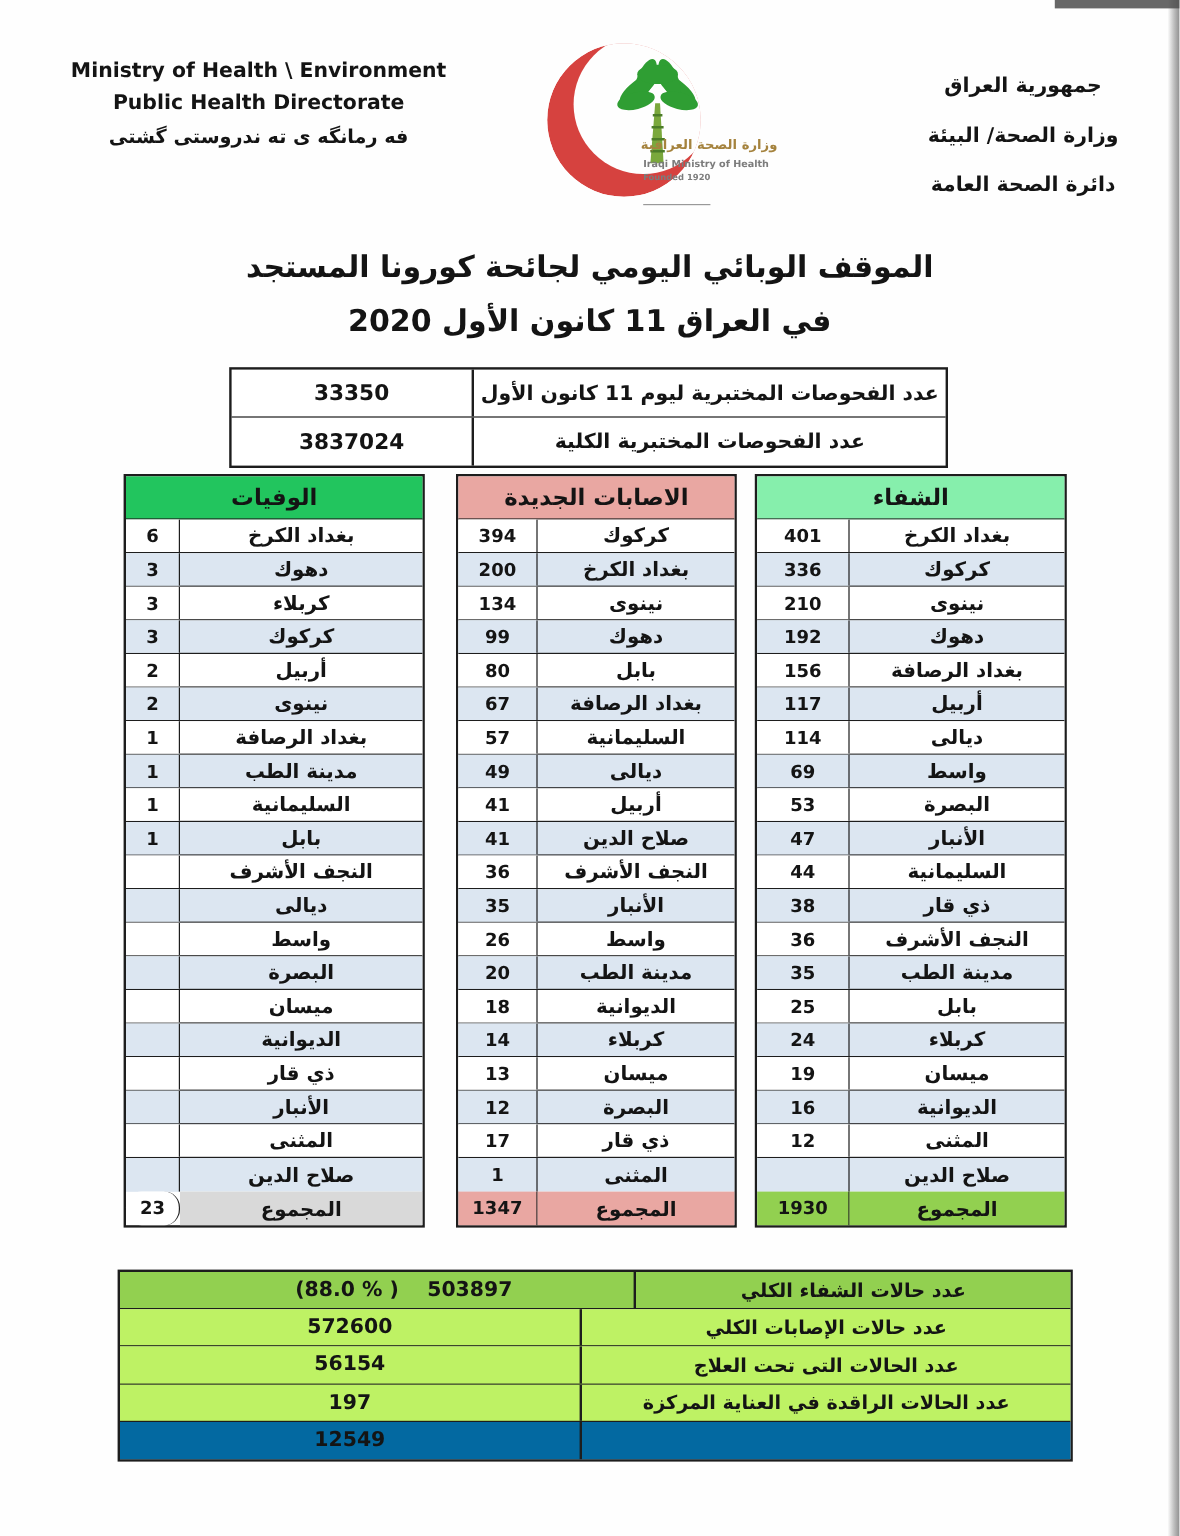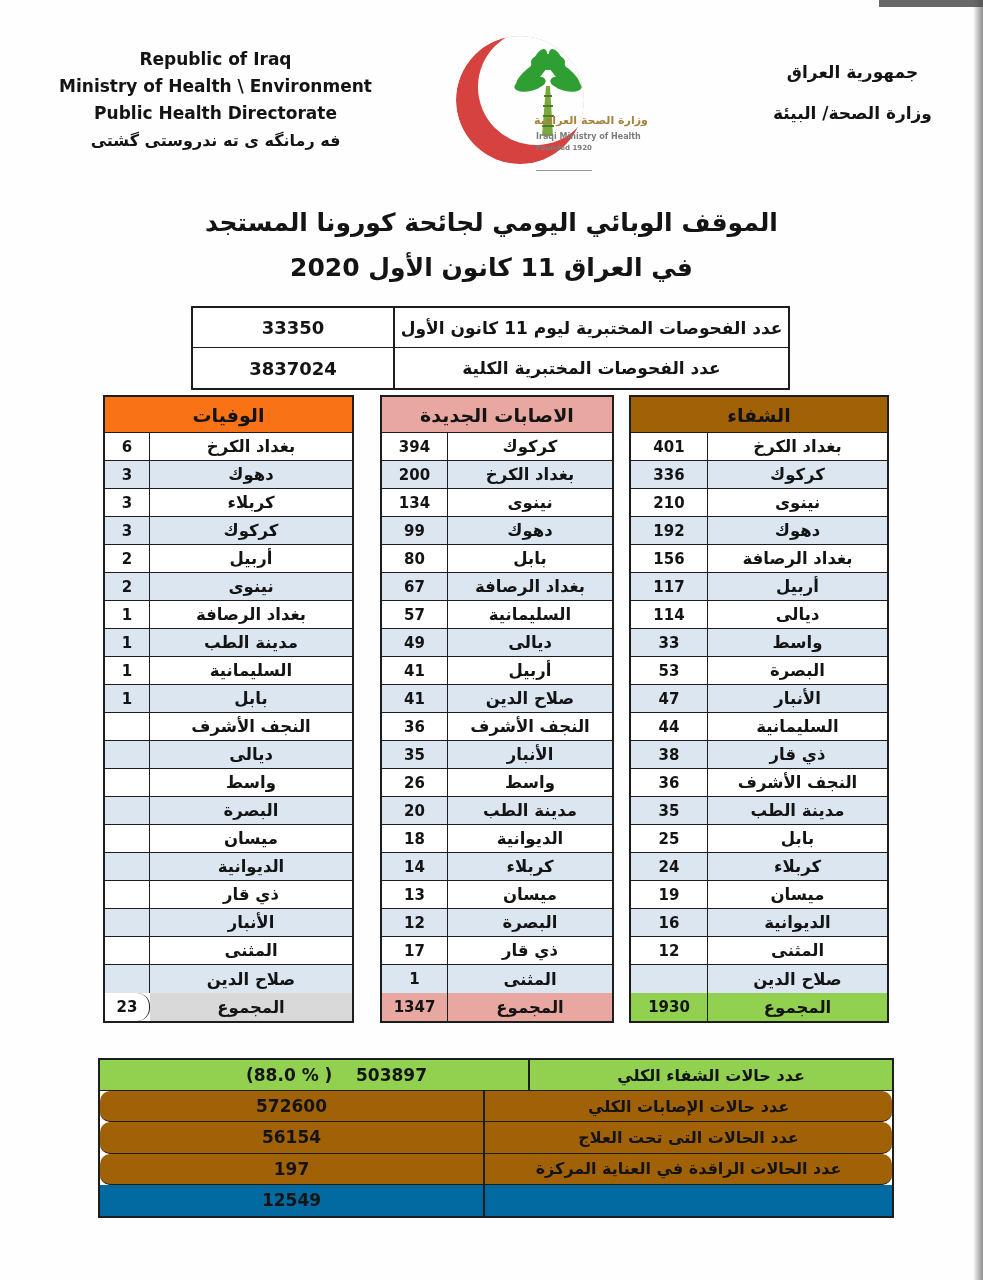--- a/index.html
+++ b/index.html
@@ -38,52 +38,51 @@
     display:flex;align-items:center;justify-content:center;font-size:19px;direction:rtl;}
   .rt-row{display:flex;height:28px;box-sizing:border-box;border-bottom:1px solid #1d1d1d;}
   .rt-row:last-child,.rt-total{border-bottom:none;}
   .rt-val{border-right:1px solid #1d1d1d;display:flex;align-items:center;justify-content:center;font-size:15px;box-sizing:border-box;}
   .rt-name{flex:1;direction:rtl;display:flex;align-items:center;justify-content:center;font-size:16.5px;white-space:nowrap;}
   .rt-body .rt-row.even{background:#fff;}
   .rt-body .rt-row.odd{background:#dce6f1;}
   .rt-body .rt-row.even .rt-val,.rt-body .rt-row.odd .rt-val{background:inherit;}
   .table-deaths{left:103px;width:247px;}
   .table-deaths .rt-val{width:45px;}
-  .table-deaths .rt-header{background:#f97316;}
+  .table-deaths .rt-header{background:#22c55e;}
   .table-deaths .rt-total .rt-name{background:#d9d9d9;}
   .table-deaths .rt-total .rt-val{background:#fff;border-radius:13px;}
   .table-infections{left:380px;width:230px;}
   .table-infections .rt-val{width:66px;}
   .table-infections .rt-header{background:#e9a7a2;}
   .table-infections .rt-total .rt-name,.table-infections .rt-total .rt-val{background:#e9a7a2;}
   .table-recoveries{left:629px;width:256px;}
   .table-recoveries .rt-val{width:77px;}
-  .table-recoveries .rt-header{background:#a16207;}
+  .table-recoveries .rt-header{background:#86efac;}
   .table-recoveries .rt-total .rt-name,.table-recoveries .rt-total .rt-val{background:#92d050;}
   
   .summary{left:98px;top:1058px;width:792px;}
   .s-row{display:flex;height:31.2px;box-sizing:border-box;border-bottom:1px solid #1d1d1d;}
   .s-row:last-child{border-bottom:none;}
   .s-val{width:385px;border-right:2px solid #1d1d1d;display:flex;align-items:center;justify-content:center;
     font-size:17px;white-space:pre;box-sizing:border-box;}
   .s-label{flex:1;direction:rtl;display:flex;align-items:center;justify-content:center;font-size:16px;font-family:"DejaVu Serif","DejaVu Sans",sans-serif;}
   .s-row[data-color="green"]{background:#92d050;padding-left:45px;}
-  .s-row[data-color="pink"]{background:#a16207;border-radius:10px;}
+  .s-row[data-color="pink"]{background:#bef264;}
   .s-row[data-color="gray"]{background:#0369a1;}
 </style>
 </head>
 <body>
 
 <div>
 
   <div class="abs edge-right"></div>
   <div class="abs corner-tr"></div>
 
   <div class="abs hdr-left">
-    <div>Republic of Iraq</div>
     <div>Ministry of Health \ Environment</div>
     <div>Public Health Directorate</div>
     <div class="ku" dir="rtl">فه رمانگه ی ته ندروستی گشتی</div>
   </div>
 
   <div class="abs logo">
     <svg width="218" height="165" viewBox="0 0 218 165">
       <defs>
           <clipPath id="cres">
             <circle cx="72" cy="84" r="64"></circle>
@@ -106,20 +105,21 @@
       </g>
     </svg>
     <span class="logo-ar">وزارة الصحة العراقية</span>
     <span class="logo-en">Iraqi Ministry of Health</span>
     <span class="logo-founded">Founded 1920</span>
   </div>
 
   <div class="abs hdr-right">
     <div>جمهورية العراق</div>
     <div>وزارة الصحة/ البيئة</div>
+    <div>دائرة الصحة العامة</div>
   </div>
 
   <div class="abs title">
     <div>الموقف الوبائي اليومي لجائحة كورونا المستجد</div>
     <div>في العراق  11  كانون الأول 2020</div>
   </div>
 
   <div class="abs btable tests">
 
       <div class="t-row even">
@@ -386,21 +386,21 @@
           <div class="rt-val">117</div>
           <div class="rt-name">أربيل</div>
         </div>
 
         <div class="rt-row even">
           <div class="rt-val">114</div>
           <div class="rt-name">ديالى</div>
         </div>
 
         <div class="rt-row odd">
-          <div class="rt-val">33</div>
+          <div class="rt-val">69</div>
           <div class="rt-name">واسط</div>
         </div>
 
         <div class="rt-row even">
           <div class="rt-val">53</div>
           <div class="rt-name">البصرة</div>
         </div>
 
         <div class="rt-row odd">
           <div class="rt-val">47</div>

